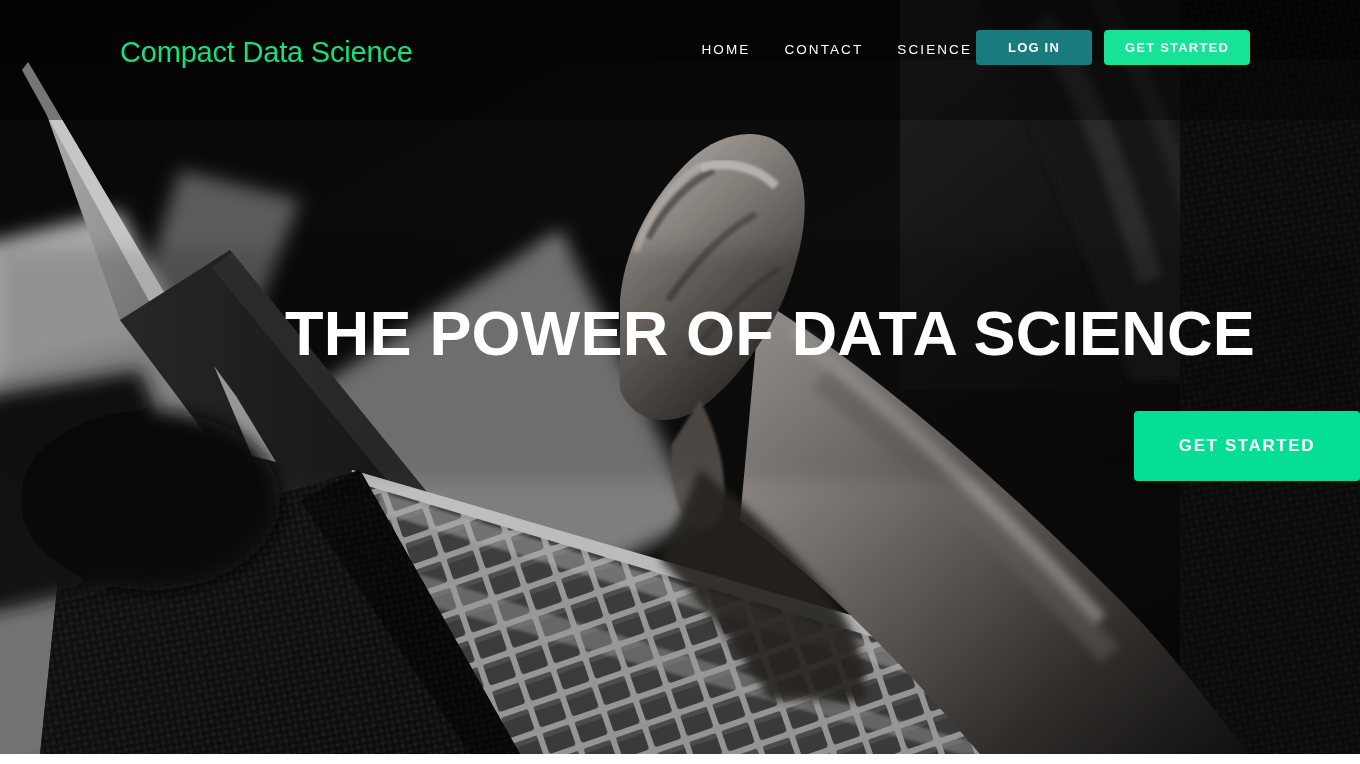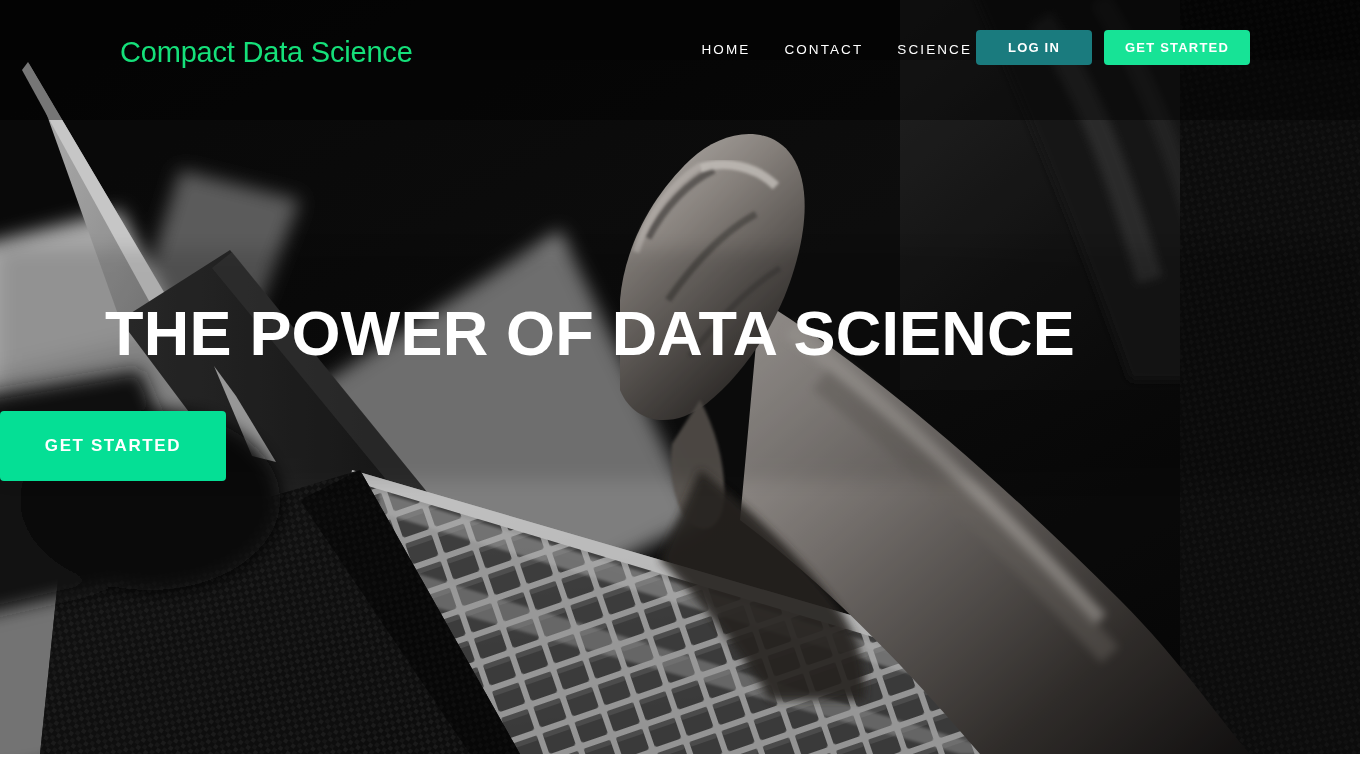--- a/index.html
+++ b/index.html
@@ -79,21 +79,21 @@
     border-radius:4px;
     cursor:pointer;
     white-space:nowrap;
   }
 
   
   .hero-content {
     position:absolute; left:0; top:0; width:1360px; height:754px;
     z-index:15;
     display:flex; flex-direction:column;
-    align-items:flex-start; justify-content:flex-start;
+    align-items:flex-end; justify-content:flex-start;
     pointer-events:none;
   }
   .hero-title {
     margin-top:300px;
     width:1180px;
     text-align:center;
     color:#ffffff;
     font-size:63px;
     font-weight:bold;
     line-height:66px;

